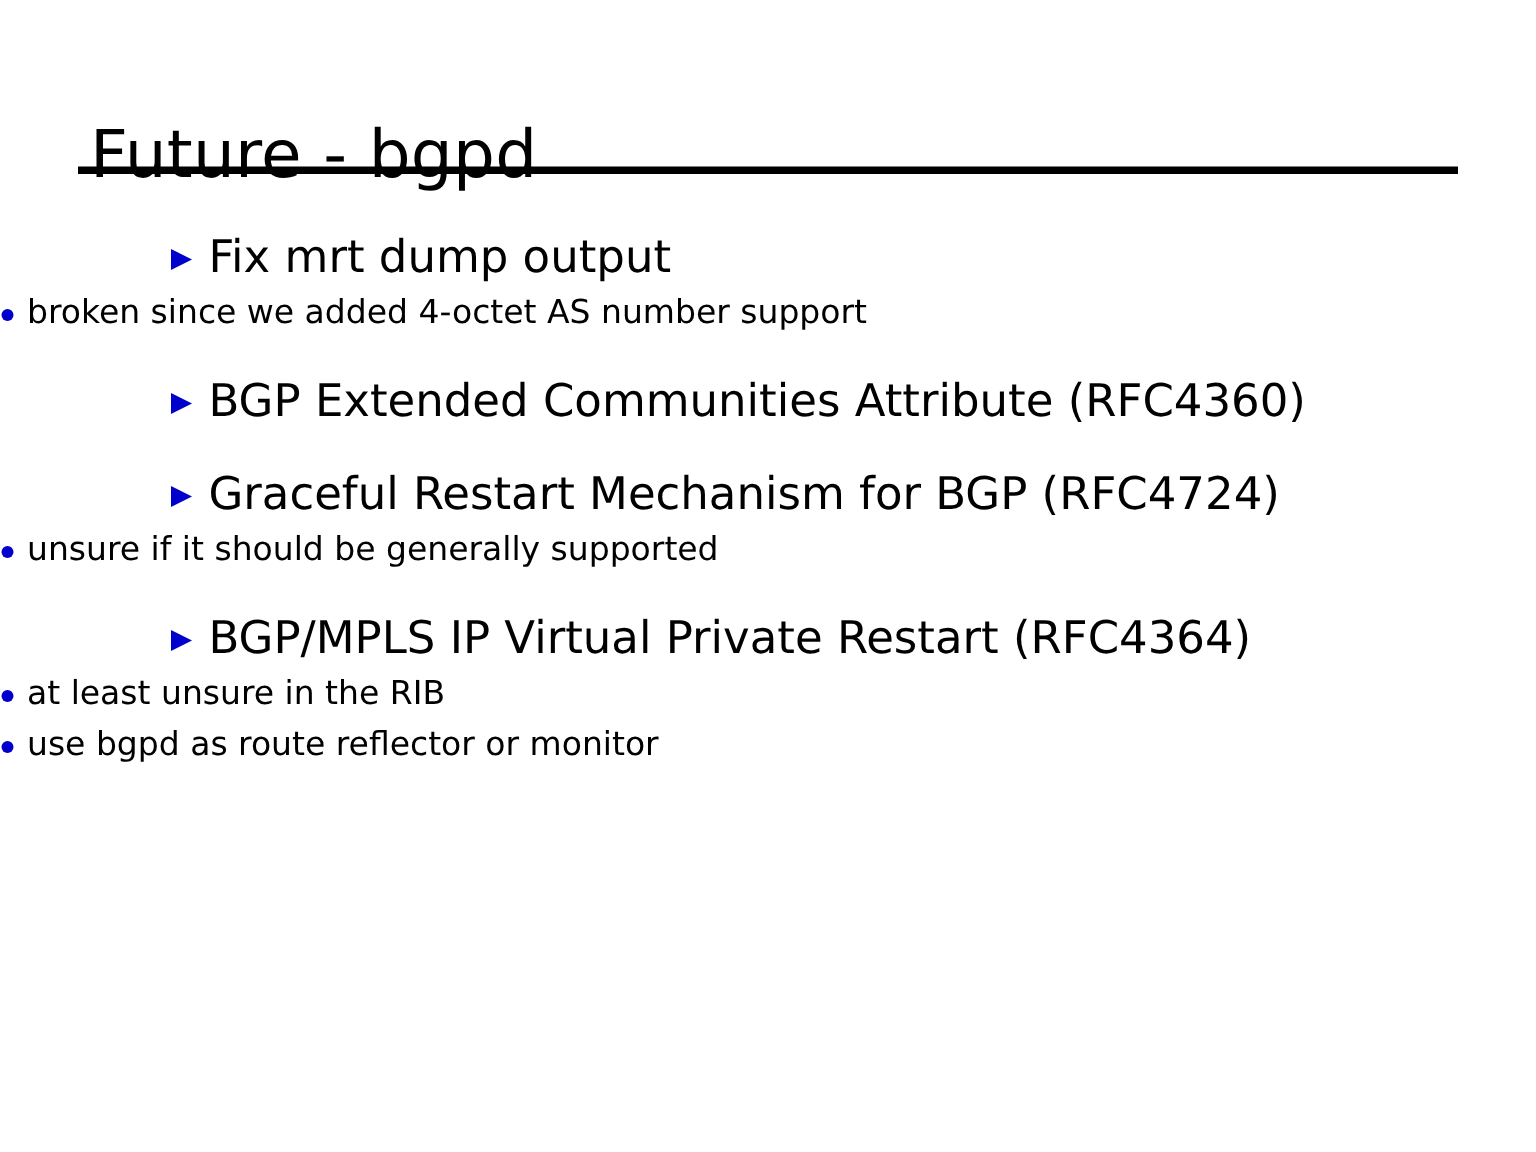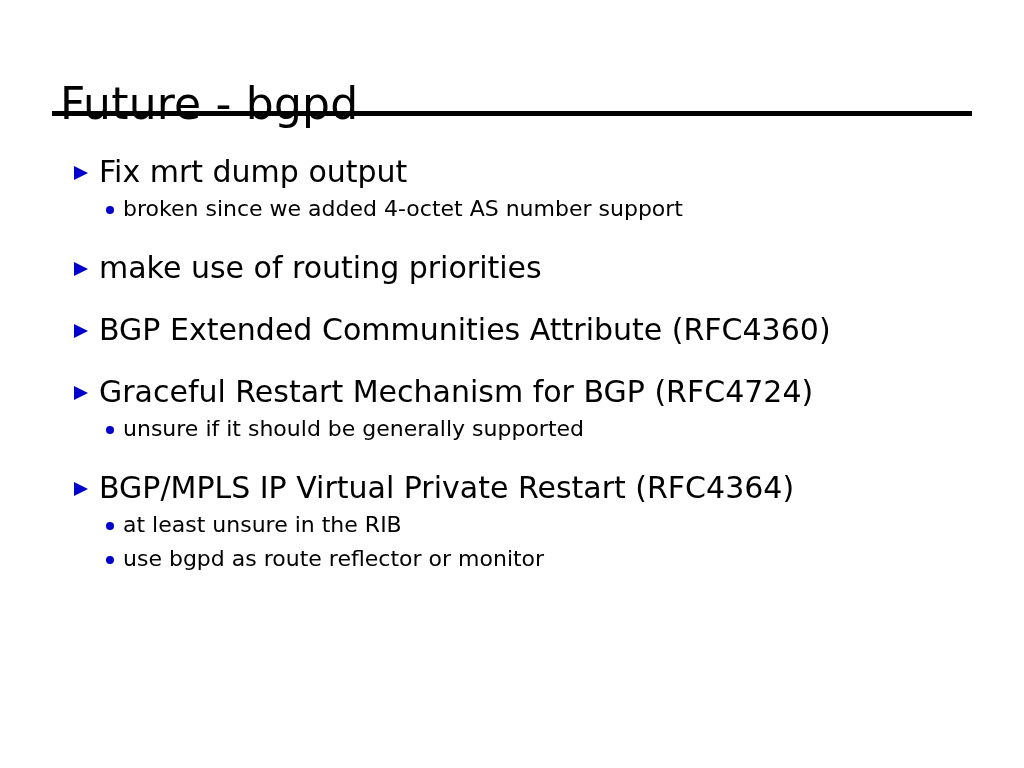--- a/index.html
+++ b/index.html
@@ -55,21 +55,21 @@
   .group {
     margin: 0 0 22px 0;
   }
   .group:last-child {
     margin-bottom: 0;
   }
 
   .l1-row {
     display: flex;
     align-items: flex-start;
-    padding-left: 72px;
+    padding-left: 112px;
   }
 
   .l1-marker {
     flex: 0 0 auto;
     width: 20px;
     margin-top: 12px;
     margin-right: 7px;
     display: block;
   }
   .l1-marker svg {
@@ -86,21 +86,20 @@
 
   .sub-list {
     margin: 0;
     padding: 0;
     list-style: none;
   }
 
   .l2-row {
     display: flex;
     align-items: flex-start;
-    padding-left: 105px;
   }
 
   .l2-marker {
     flex: 0 0 auto;
     width: 10px;
     margin-top: 13px;
     margin-right: 8px;
     display: block;
   }
   .l2-marker svg {
@@ -140,30 +139,20 @@
           <span class="l2-marker">
             <svg width="10" height="10" viewBox="0 0 10 10">
                 <circle cx="5" cy="5" r="4" fill="#0000cc"></circle>
               </svg>
           </span>
           <span class="l2-text">broken since we added 4-octet AS number support</span>
         </li>
       </ul>
     </div>
 
-    <div class="group">
-      <div class="l1-row">
-        <span class="l1-marker">
-          <svg width="18" height="18" viewBox="0 0 18 18">
-              <polygon points="2,2 16,9 2,16" fill="#0000cc"></polygon>
-            </svg>
-        </span>
-        <span class="l1-text">make use of routing priorities</span>
-      </div>
-    </div>
 
     <div class="group">
       <div class="l1-row">
         <span class="l1-marker">
           <svg width="18" height="18" viewBox="0 0 18 18">
               <polygon points="2,2 16,9 2,16" fill="#0000cc"></polygon>
             </svg>
         </span>
         <span class="l1-text">BGP Extended Communities Attribute (RFC4360)</span>
       </div>

